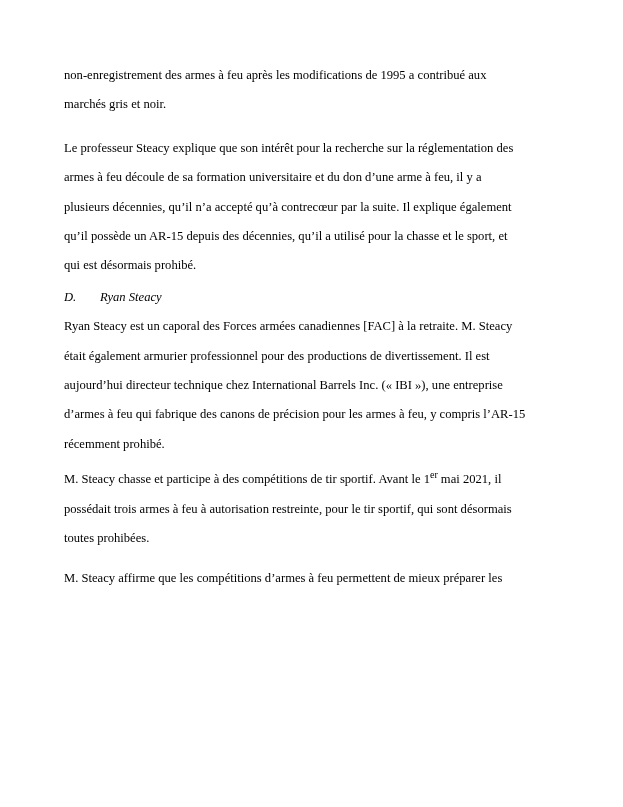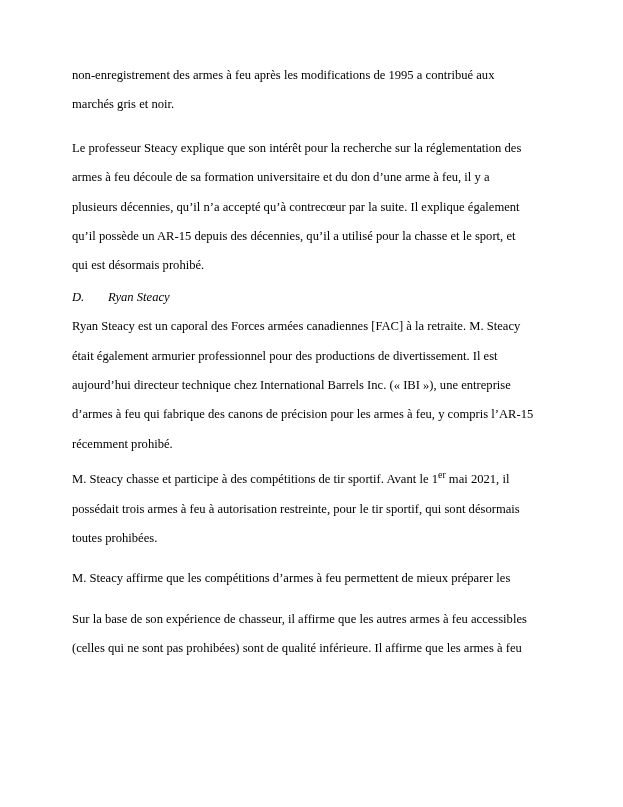--- a/index.html
+++ b/index.html
@@ -7,21 +7,21 @@
     position: relative;
     width: 623px;
     height: 807px;
     background: #ffffff;
     color: #000000;
     font-family: "Liberation Serif", serif;
     overflow: hidden;
   }
   .doc {
     position: absolute;
-    left: 72px;
+    left: 64px;
     top: 61px;
     width: 500px;
     font-size: 12.6px;
     line-height: 29.4px;
     text-align: left;
   }
   .para { margin: 0; padding: 0; }
   .mb-lg { margin-bottom: 14px; }
   .mb-md { margin-bottom: 12px; }
   .mb-sm2 { margin-bottom: 10px; }
@@ -71,19 +71,15 @@
     <p class="para mb-sm2">
       <span class="line"><span>M. Steacy chasse et participe à des compétitions de tir sportif. Avant le 1</span><sup class="ord">er</sup><span> mai 2021, il</span></span>
       <span class="line">possédait trois armes à feu à autorisation restreinte, pour le tir sportif, qui sont désormais</span>
       <span class="line">toutes prohibées.</span>
     </p>
 
     <p class="para mb-md">
       <span class="line">M. Steacy affirme que les compétitions d’armes à feu permettent de mieux préparer les</span>
     </p>
 
-    <p class="para mb-0">
-      <span class="line">Sur la base de son expérience de chasseur, il affirme que les autres armes à feu accessibles</span>
-      <span class="line">(celles qui ne sont pas prohibées) sont de qualité inférieure. Il affirme que les armes à feu</span>
-    </p>
 
   </div>
 </div>
 
 </body></html>

